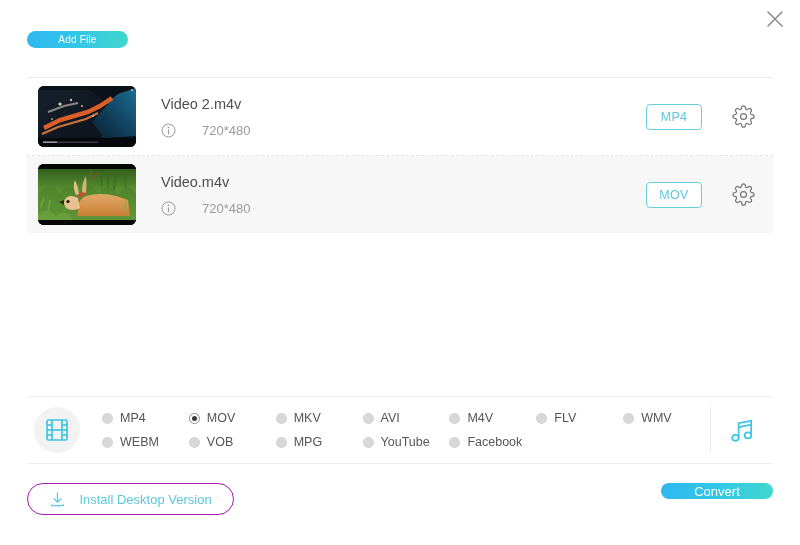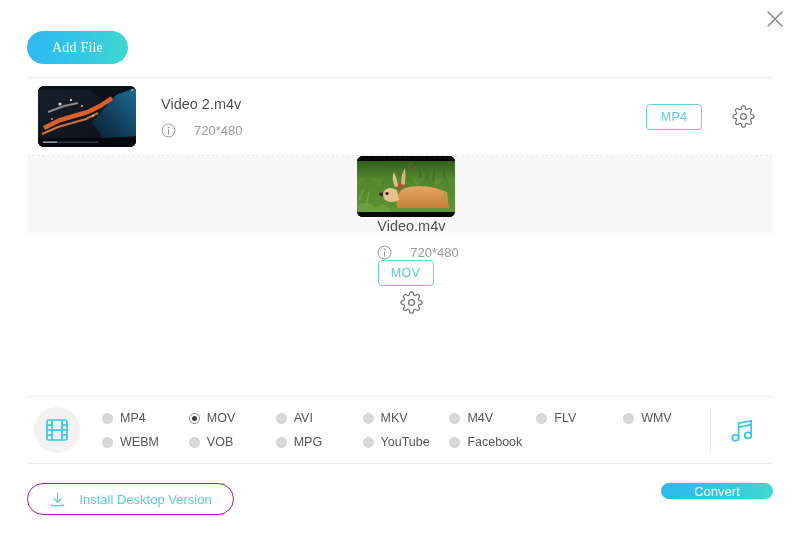--- a/index.html
+++ b/index.html
@@ -36,27 +36,27 @@
   .addfile-wrap {
     position: absolute;
     top: 31px;
     left: 27px;
   }
   .addfile-btn {
     display: flex;
     align-items: center;
     justify-content: center;
     width: 101px;
-    height: 33px;
+    height: 17px;
     border: none;
     border-radius: 17px;
     background: linear-gradient(100deg, #2fb8f0 0%, #31c5e8 45%, #41d7cd 100%);
     color: #ffffff;
-    font-size: 14px;
-    font-family: Liberation Serif, serif;
+    font-size: 10px;
+    font-family: Liberation Sans, sans-serif;
     cursor: pointer;
     letter-spacing: .2px;
   }
 
   
   .list {
     position: absolute;
     top: 77px;
     left: 27px;
     right: 27px;
@@ -64,21 +64,21 @@
   }
   .file-row {
     display: flex;
     align-items: center;
     height: 78px;
     padding: 0 0 0 11px;
     border-bottom: 1px dashed #e4e4e4;
     background: transparent;
   }
   .file-row.active { background: #f7f7f7; }
-  .file-row:last-child { border-bottom: 1px solid #ffffff; flex-direction: column; }
+  .file-row:last-child { border-bottom: 1px solid #ffffff; }
 
   .thumb {
     width: 98px;
     height: 61px;
     border-radius: 6px;
     overflow: hidden;
     flex: 0 0 auto;
     position: relative;
     background: #000;
   }
@@ -94,21 +94,21 @@
     color: #4f4f4f;
     line-height: 19px;
     margin-bottom: 9px;
     white-space: nowrap;
     overflow: hidden;
     text-overflow: ellipsis;
   }
   .file-sub {
     display: flex;
     align-items: flex-start;
-    gap: 18px;
+    gap: 26px;
   }
   .info-icon { display: block; flex: 0 0 auto; }
   .file-res {
     font-size: 13px;
     color: #9b9b9b;
   }
 
   .fmt-badge {
     flex: 0 0 auto;
     width: 56px;
@@ -389,25 +389,25 @@
     <label class="radio-item">
       <span class="radio-dot"></span>
       <span>MP4</span>
     </label>
     <label class="radio-item selected">
       <span class="radio-dot"></span>
       <span>MOV</span>
     </label>
     <label class="radio-item">
       <span class="radio-dot"></span>
+      <span>MKV</span>
+    </label>
+    <label class="radio-item">
+      <span class="radio-dot"></span>
       <span>AVI</span>
-    </label>
-    <label class="radio-item">
-      <span class="radio-dot"></span>
-      <span>MKV</span>
     </label>
     <label class="radio-item">
       <span class="radio-dot"></span>
       <span>M4V</span>
     </label>
     <label class="radio-item">
       <span class="radio-dot"></span>
       <span>FLV</span>
     </label>
     <label class="radio-item">

